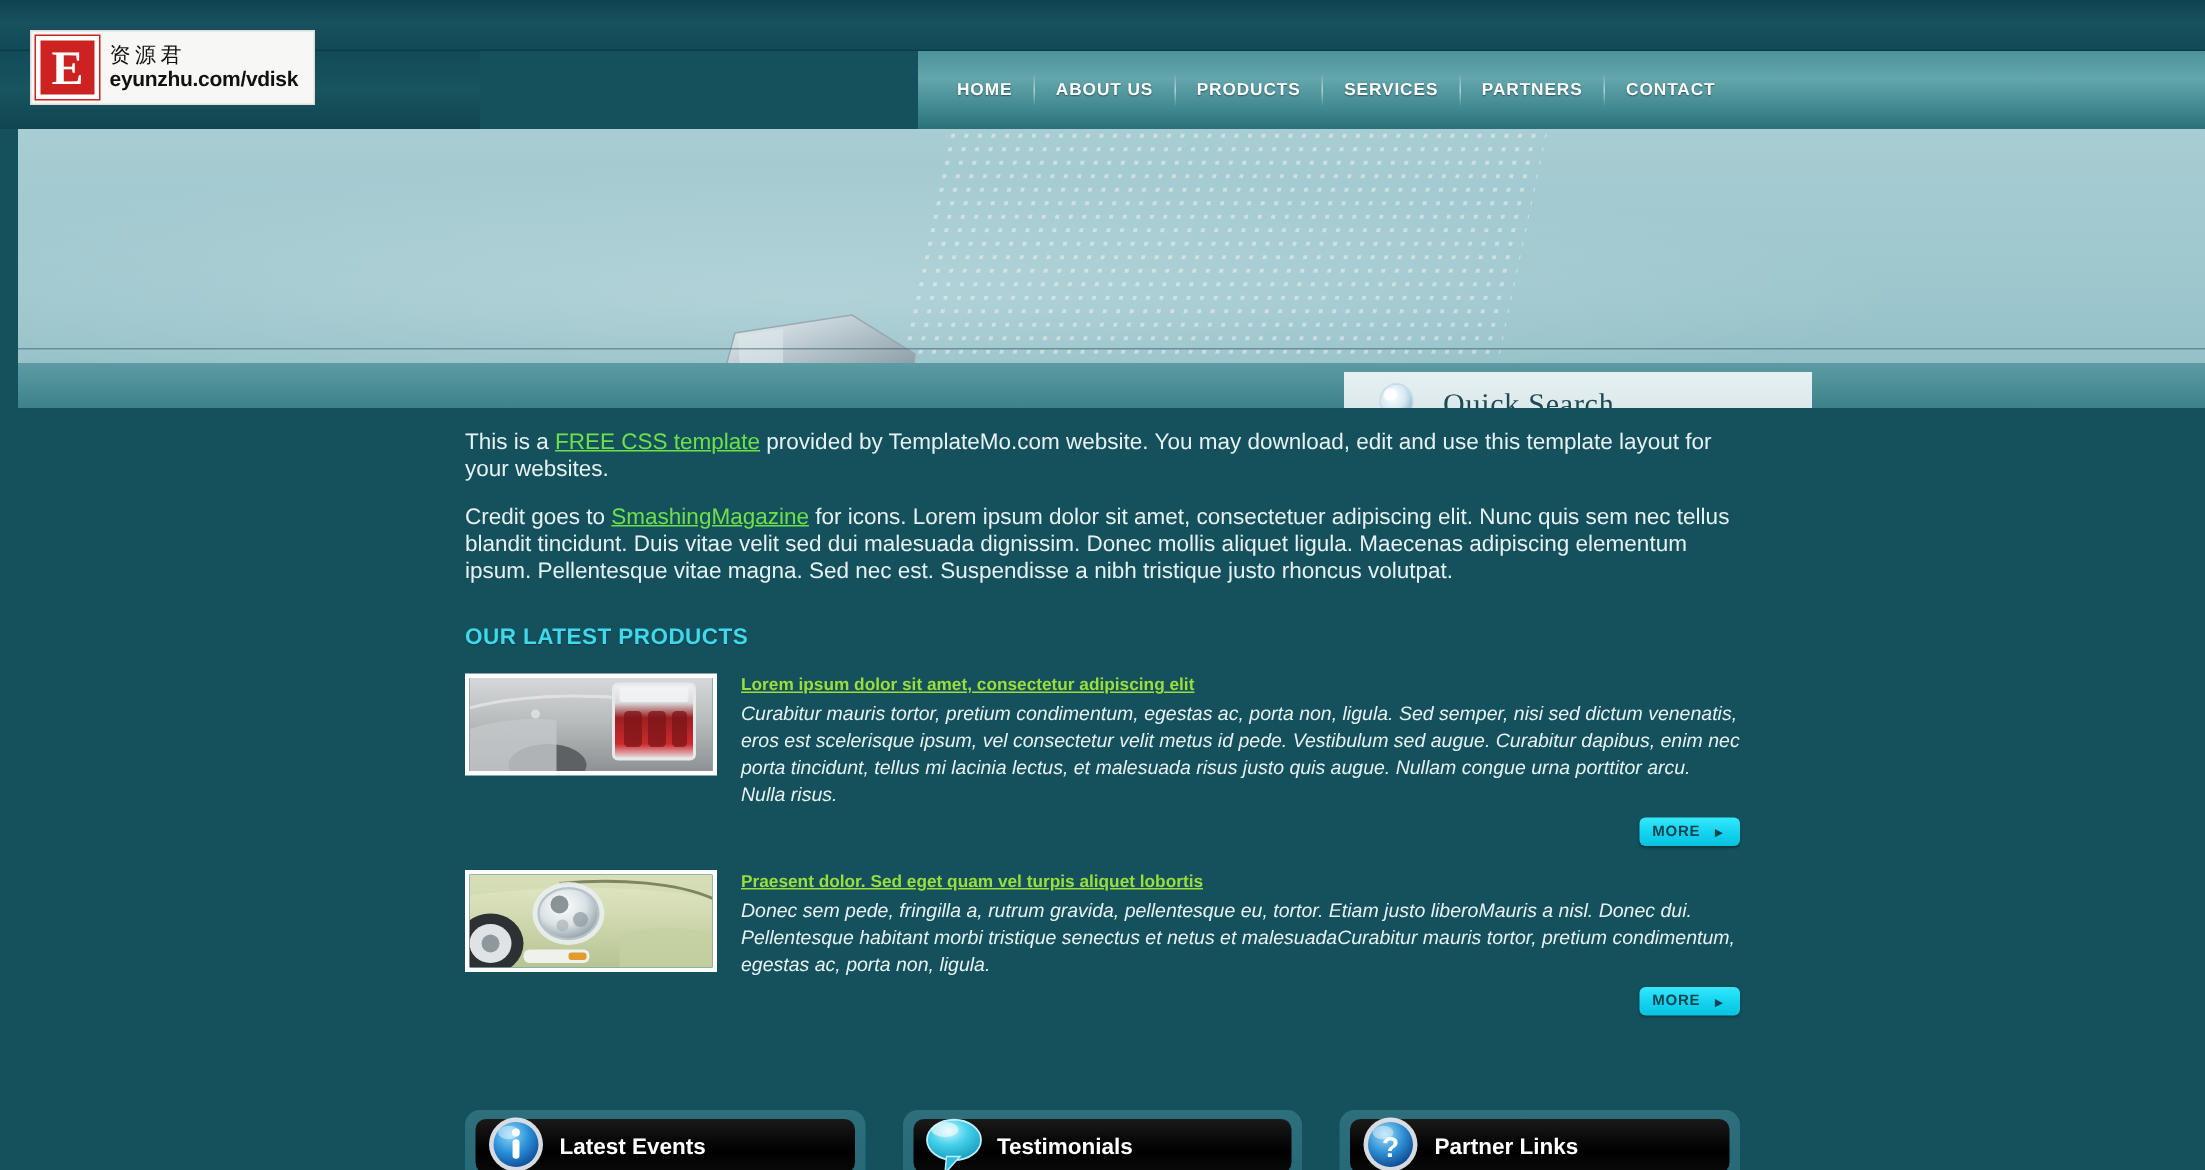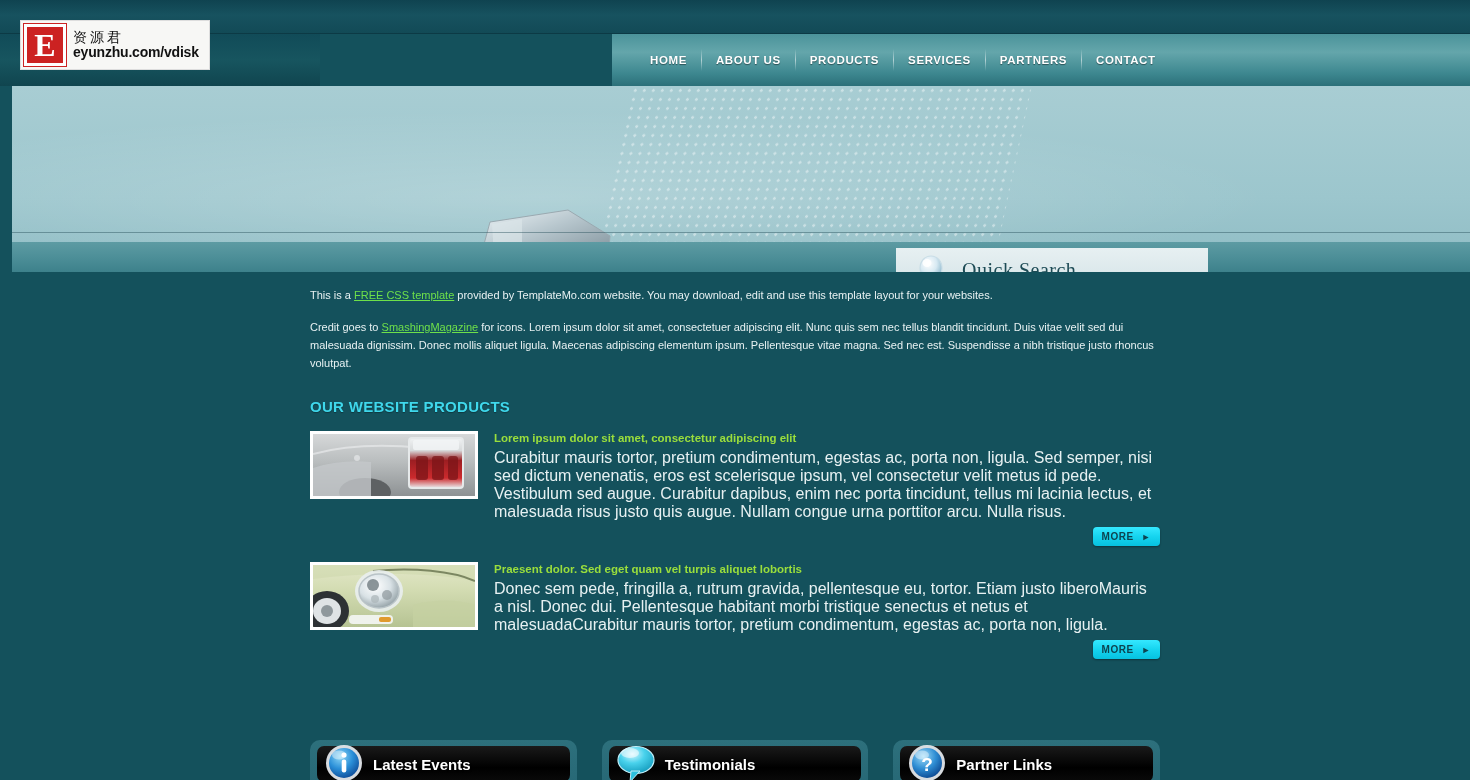--- a/index.html
+++ b/index.html
@@ -38,21 +38,21 @@
     letter-spacing:-1px;
     color:#bcdfe8;
     text-shadow:1px 1px 0 #0b3d49, 2px 2px 2px rgba(0,0,0,.35), 0 -1px 0 #e8f6fa;
     transform:scaleX(0.88);
     transform-origin:left top;
     white-space:nowrap;
   }
   .nav{
     position:absolute; left:612px; top:0; width:858px; height:52px;
     background:linear-gradient(to bottom,#4b939a 0%,#64a6ab 35%,#3e8890 75%,#2b7079 100%);
-    display:flex; align-items:center;padding-left:12px;
+    display:flex; align-items:center;
   }
   .nav-inner{ display:flex; align-items:center; margin-left:12px; }
   .nav-item{
     color:#ffffff; font-size:11.5px; font-weight:bold;
     letter-spacing:.6px;
     padding:6px 14px;
     text-shadow:0 1px 1px rgba(0,0,0,.45);
     cursor:pointer; white-space:nowrap;
   }
   .nav-sep{
@@ -118,39 +118,39 @@
     font-size:17px; font-weight:bold; color:#ffffff;
     letter-spacing:.3px; margin-top:27px;
     text-shadow:0 1px 1px rgba(0,0,0,.3);
   }
   h2.section{
     font-size:15px; font-weight:bold; color:#3fd8ec;
     letter-spacing:.3px; margin-top:26px;
     text-shadow:0 1px 1px rgba(0,0,0,.3);
   }
   p.body{
-    font-size:11px; line-height:18px; color:#e7f1f2; margin-top:14px;
+    font-size:15px; line-height:18px; color:#e7f1f2; margin-top:14px;
   }
   a.link{ color:#6ee04a; text-decoration:underline; cursor:pointer; }
 
   
   .product{ position:relative; margin-top:16px; min-height:78px; }
   .thumb{
     position:absolute; left:0; top:0; width:168px; height:68px;
     border:3px solid #ffffff;
     overflow:hidden;
   }
   .thumb.t2{ height:68px; }
   .p-body{ margin-left:184px; }
   .p-title{
     display:inline-block;
     font-size:11.5px; font-weight:bold; color:#9ade3c;
-    cursor:pointer;
-  }
-  .p-text{ font-size:16px; line-height:18px; color:#e7f1f2; margin-top:4px; }
+    text-decoration:underline; cursor:pointer;
+  }
+  .p-text{ font-size:13px; line-height:18px; color:#e7f1f2; margin-top:4px;font-style:italic; }
   .more-row{ text-align:right; margin-top:6px; }
   .more-btn{
     display:inline-flex; align-items:center; gap:8px;
     background:linear-gradient(to bottom,#35e8ff 0%,#16d4ef 50%,#06c2e0 100%);
     color:#0d4450; font-size:10px; font-weight:bold; letter-spacing:.5px;
     padding:4px 9px; border-radius:4px; cursor:pointer;
     box-shadow:0 1px 2px rgba(0,0,0,.35);
   }
   .more-btn .tri{ font-size:9px; }
 
@@ -335,21 +335,21 @@
 
 
     <p class="body">
       <span>This is a </span><a class="link">FREE CSS template</a><span> provided by TemplateMo.com website. You may download, edit and use this template layout for your websites.</span>
     </p>
 
     <p class="body">
       <span>Credit goes to </span><a class="link">SmashingMagazine</a><span> for icons. Lorem ipsum dolor sit amet, consectetuer adipiscing elit. Nunc quis sem nec tellus blandit tincidunt. Duis vitae velit sed dui malesuada dignissim. Donec mollis aliquet ligula. Maecenas adipiscing elementum ipsum. Pellentesque vitae magna. Sed nec est. Suspendisse a nibh tristique justo rhoncus volutpat.</span>
     </p>
 
-    <h2 class="section">OUR WEBSITE PRODUCTS</h2>
+    <h2 class="section">OUR LATEST PRODUCTS</h2>
 
     <div class="product">
       <div class="thumb">
         <svg width="162" height="62" viewBox="0 0 162 62">
           <defs>
             <linearGradient id="sil" x1="0" y1="0" x2="0" y2="1">
               <stop offset="0%" stop-color="#d6d8d9"></stop>
               <stop offset="45%" stop-color="#b9bdbe"></stop>
               <stop offset="100%" stop-color="#8e9294"></stop>
             </linearGradient>

